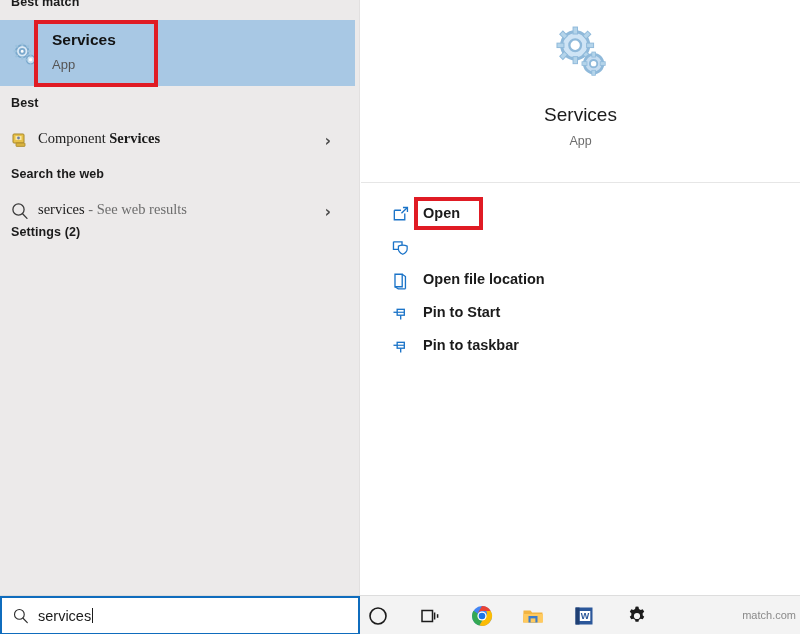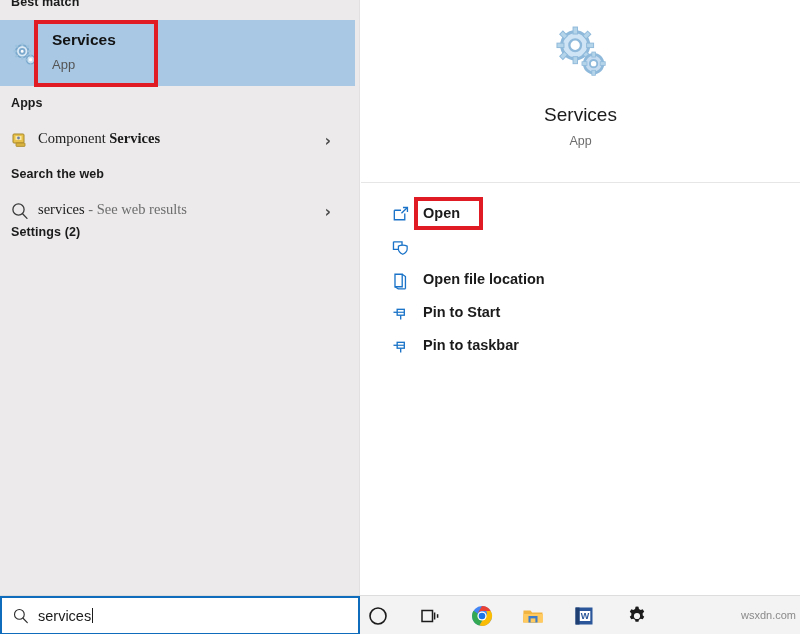--- a/index.html
+++ b/index.html
@@ -174,21 +174,21 @@
             </g>
           </g>
         </svg>
       </span>
       <div class="best-text">
         <div class="best-title">Services</div>
         <div class="best-sub">App</div>
       </div>
     </div>
 
-    <div class="section-header sec-apps">Apps</div>
+    <div class="section-header sec-apps">Best</div>
 
     <div class="list-row row-apps">
       <span class="row-icon">
         <svg viewBox="0 0 20 20" width="20" height="20">
           <rect x="3" y="4" width="11" height="9" rx="1" fill="#e8c24a" stroke="#a8882a" stroke-width="1"></rect>
           <rect x="5.5" y="6" width="6" height="4" fill="#f7e7a8"></rect>
           <circle cx="8.5" cy="8" r="1.4" fill="#6b7fa8"></circle>
           <rect x="6" y="13" width="9" height="3.4" rx="0.6" fill="#d9b341" stroke="#a8882a" stroke-width=".8"></rect>
         </svg>
       </span>
@@ -367,16 +367,16 @@
       </svg>
     </span>
 
     <span class="tb-icon" style="left:626px;">
       <svg viewBox="0 0 22 22" width="22" height="22">
         <path d="M11 1.6 l1.5 .25 .45 2.1 a6.8 6.8 0 0 1 1.75 1.02 l2.02 -.72 1.5 2.6 -1.57 1.44 a6.8 6.8 0 0 1 0 2.02 l1.57 1.44 -1.5 2.6 -2.02 -.72 a6.8 6.8 0 0 1 -1.75 1.02 l-.45 2.1 -3 0 -.45 -2.1 a6.8 6.8 0 0 1 -1.75 -1.02 l-2.02 .72 -1.5 -2.6 1.57 -1.44 a6.8 6.8 0 0 1 0 -2.02 L3.8 6.85 l1.5 -2.6 2.02 .72 a6.8 6.8 0 0 1 1.75 -1.02 l.45 -2.1 z" fill="#1b1b1b"></path>
         <circle cx="11" cy="11" r="3.1" fill="#f3f3f3"></circle>
       </svg>
     </span>
 
-    <span class="watermark">wsxdn.com</span>
+    <span class="watermark">match.com</span>
   </div>
 
 </div>
 
 </body></html>

